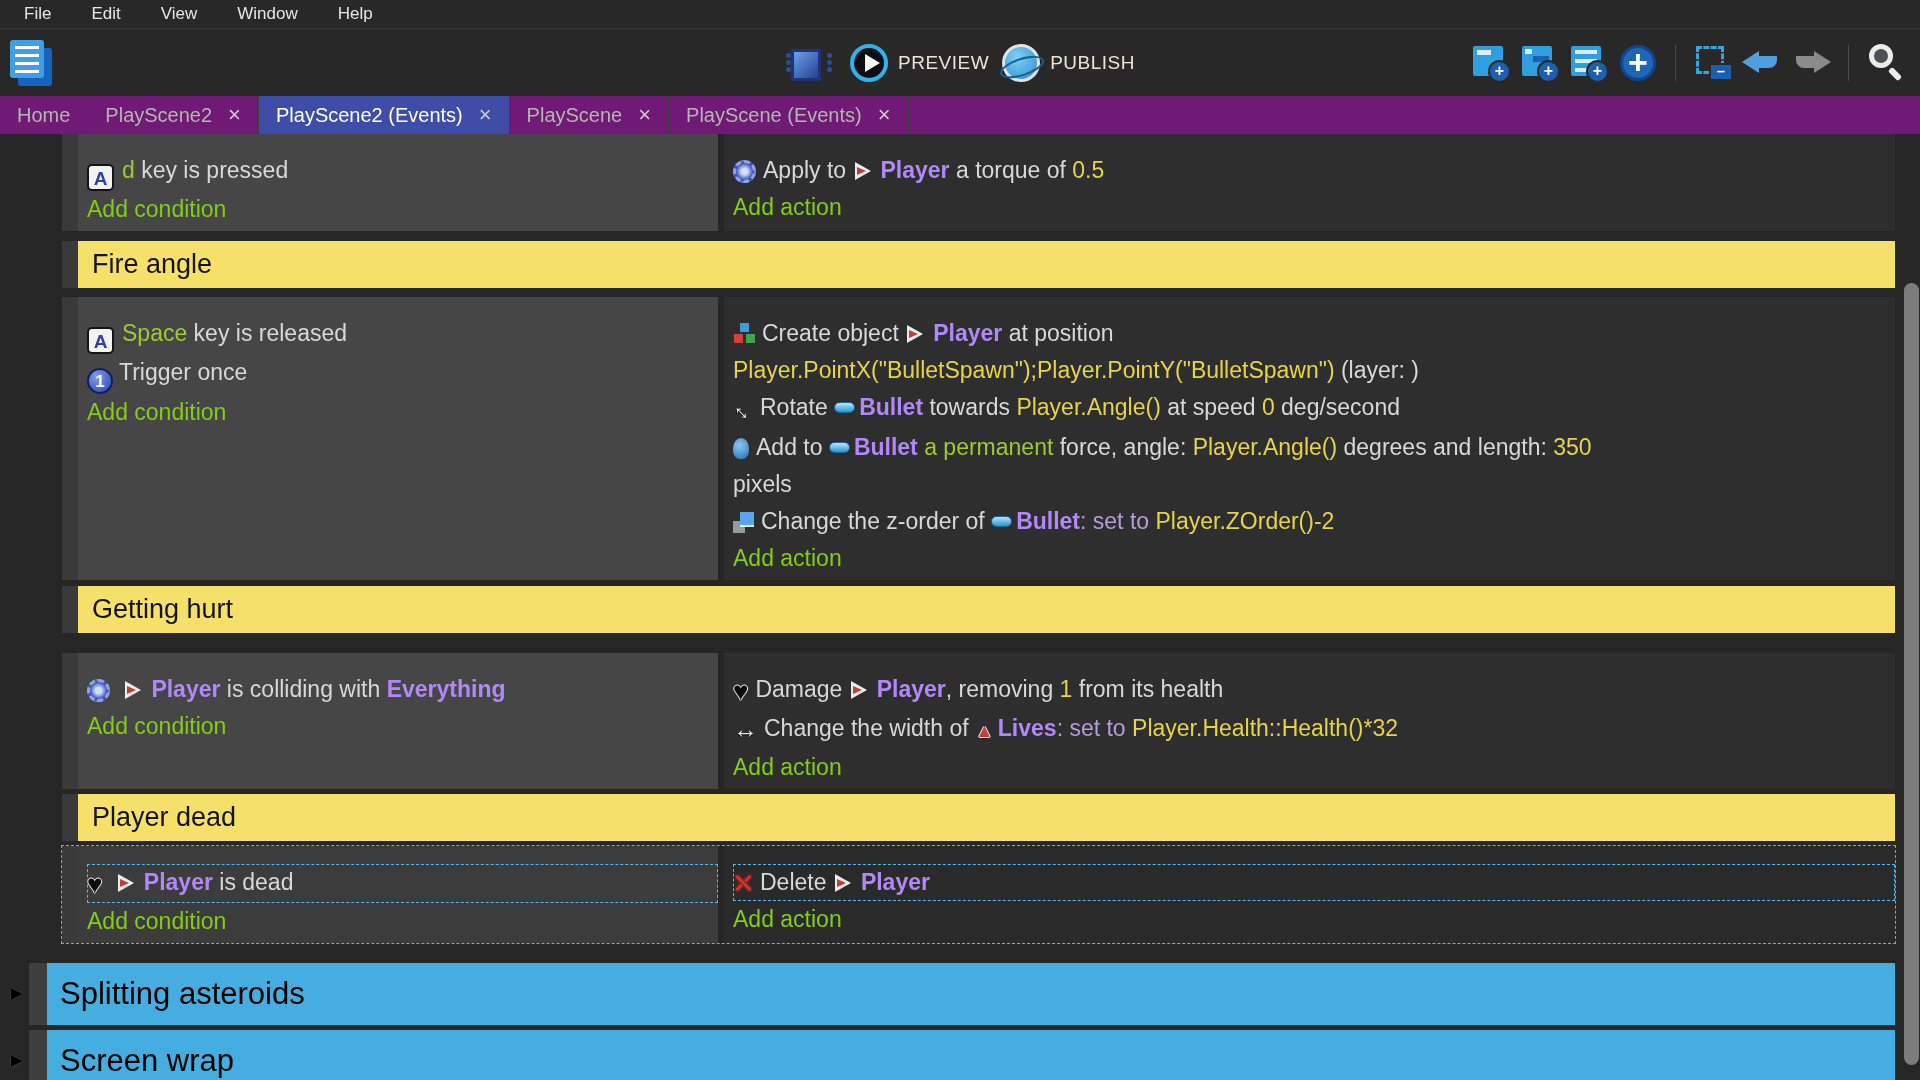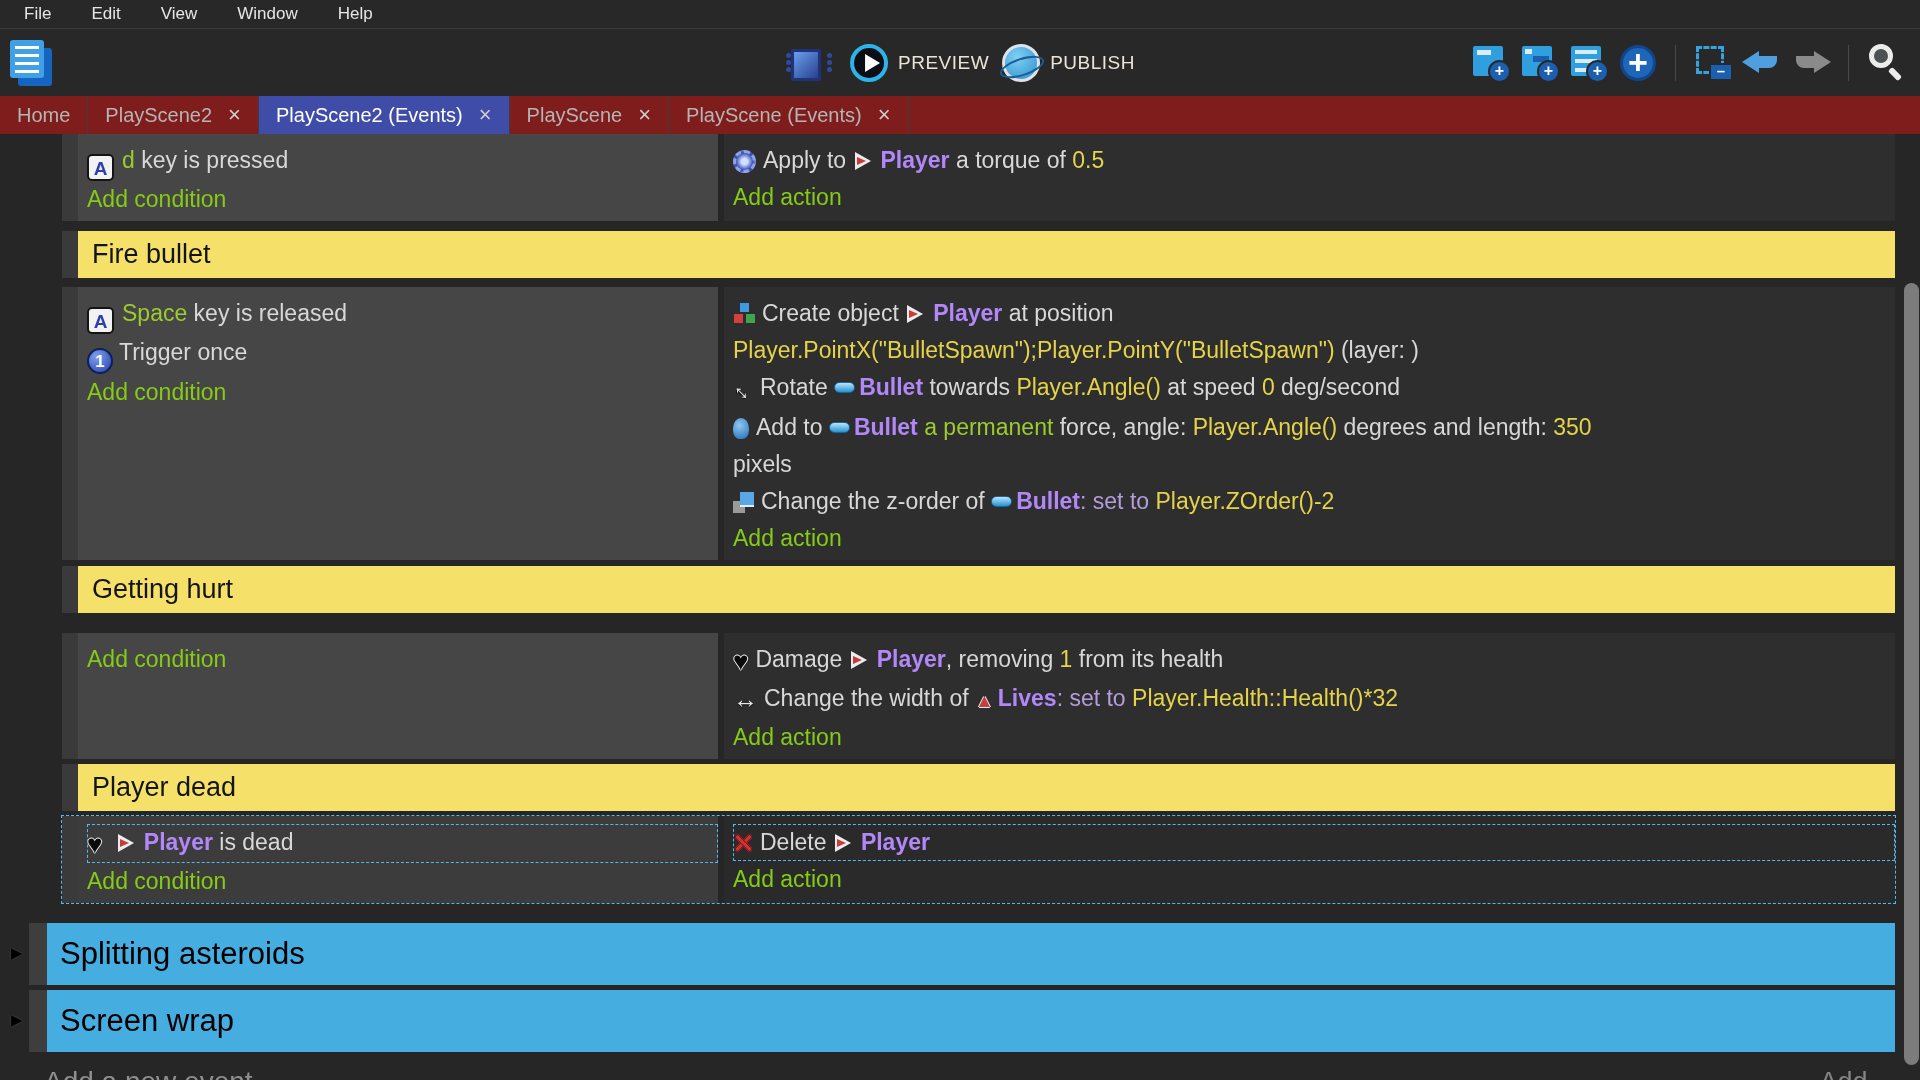--- a/index.html
+++ b/index.html
@@ -56,30 +56,30 @@
     border-top:11px solid transparent;border-bottom:11px solid transparent;border-right:17px solid #4f9fe0;}
   .tbi-undo::after{content:"";position:absolute;left:15px;top:13px;width:20px;height:12px;background:#4f9fe0;border-radius:0 0 8px 0;}
   .tbi-redo::before{content:"";position:absolute;right:0;top:8px;
     border-top:11px solid transparent;border-bottom:11px solid transparent;border-left:17px solid #8a8a8a;}
   .tbi-redo::after{content:"";position:absolute;right:15px;top:13px;width:20px;height:12px;background:#8a8a8a;border-radius:0 0 0 8px;}
   .tbi-search::before{content:"";position:absolute;left:3px;top:1px;width:24px;height:24px;border:5px solid #ececec;
     border-radius:50%;background:#b5c4cc44;box-sizing:border-box;}
   .tbi-search::after{content:"";position:absolute;right:4px;bottom:6px;width:14px;height:6px;background:#ececec;
     transform:rotate(45deg);border-radius:2px;}
   
-  .tabbar{height:38px;background:#7f1d1d;display:flex;align-items:stretch;}
+  .tabbar{height:38px;background:#701a75;display:flex;align-items:stretch;}
   .tab{display:flex;align-items:center;padding:0 17px;border-right:1px solid #3d3d3d;
     color:#b5b5b5;font-size:20px;cursor:pointer;white-space:nowrap;}
   .tab.active{background:var(--activetab);color:#fff;}
   .tab-close{margin-left:16px;font-size:22px;color:#cfcfcf;line-height:1;cursor:pointer;}
   
   .events{position:relative;}
   .erow{display:flex;align-items:stretch;margin-left:62px;margin-right:25px;}
   .gutter{width:16px;background:#3a3a3a;flex:0 0 16px;}
-  .cell{box-sizing:border-box;padding:8px 0 3px 9px;font-size:23px;line-height:37px;color:#d8d8d8;}
+  .cell{box-sizing:border-box;padding:18px 0 3px 9px;font-size:23px;line-height:37px;color:#d8d8d8;}
   .cond{width:640px;flex:0 0 640px;background:#464646;}
   .act{flex:1;background:#2e2e2e;margin-left:6px;}
   .addline{color:#84cc16;cursor:pointer;}
   .line{cursor:pointer;}
   .sg-plain{color:#d8d8d8;}
   .sg-object{color:var(--objcol);font-weight:bold;}
   .sg-green{color:var(--greencol);}
   .sg-expr{color:var(--exprcol);}
   .sg-setto{color:var(--opcol);}
   
@@ -212,21 +212,21 @@
       </div>
       <div class="cell act">
         <div class="lines">
           <div class="line"><span class="tok ic-physics"></span><span class="sg-plain">Apply to </span><span class="tok ic-player-ship"></span><span class="sg-object">Player</span><span class="sg-plain"> a torque of </span><span class="sg-expr">0.5</span></div>
         </div>
         <div class="addline">Add action</div>
       </div>
     </div>
     <div class="erow mb9">
       <span class="gutter"></span>
-      <div class="comment-bar">Fire bullet</div>
+      <div class="comment-bar">Fire angle</div>
     </div>
     <div class="erow event-row mb6">
       <span class="gutter"></span>
       <div class="cell cond">
         <div class="lines">
           <div class="line"><span class="tok ic-keyboard-key">A</span><span class="sg-green">Space</span><span class="sg-plain"> key is released</span></div>
           <div class="line"><span class="tok ic-trigger-once">1</span><span class="sg-plain">Trigger once</span></div>
         </div>
         <div class="addline">Add condition</div>
       </div>
@@ -240,20 +240,23 @@
         <div class="addline">Add action</div>
       </div>
     </div>
     <div class="erow mb8">
       <span class="gutter"></span>
       <div class="comment-bar">Getting hurt</div>
     </div>
     <div class="erow event-row mb5">
       <span class="gutter"></span>
       <div class="cell cond">
+        <div class="lines">
+          <div class="line"><span class="tok ic-physics"></span><span class="sg-plain"> </span><span class="tok ic-player-ship"></span><span class="sg-object">Player</span><span class="sg-plain"> is colliding with </span><span class="sg-object">Everything</span></div>
+        </div>
         <div class="addline">Add condition</div>
       </div>
       <div class="cell act">
         <div class="lines">
           <div class="line"><span class="tok ic-heart">♥</span><span class="sg-plain">Damage </span><span class="tok ic-player-ship"></span><span class="sg-object">Player</span><span class="sg-plain">, removing </span><span class="sg-expr">1</span><span class="sg-plain"> from its health</span></div>
           <div class="line"><span class="tok ic-width">↔</span><span class="sg-plain">Change the width of </span><span class="tok ic-lives-ship">▲</span><span class="sg-object">Lives</span><span class="sg-setto">: set to </span><span class="sg-expr">Player.Health::Health()*32</span></div>
         </div>
         <div class="addline">Add action</div>
       </div>
     </div>

